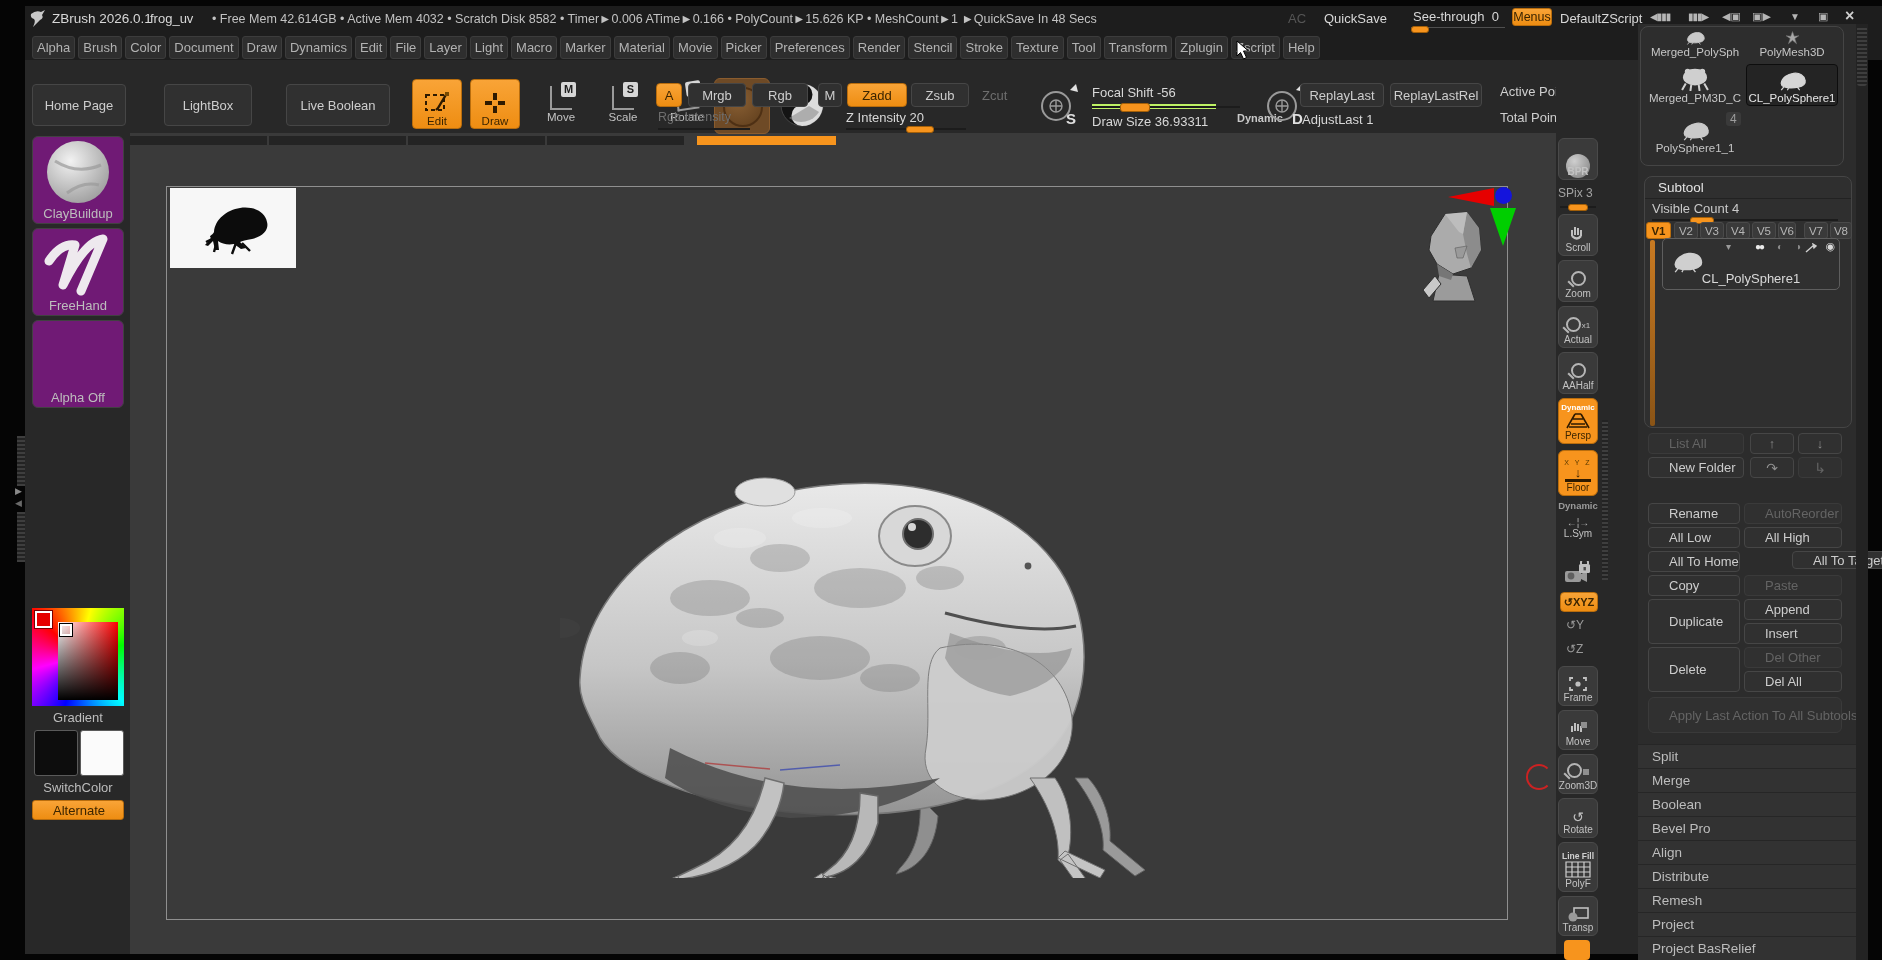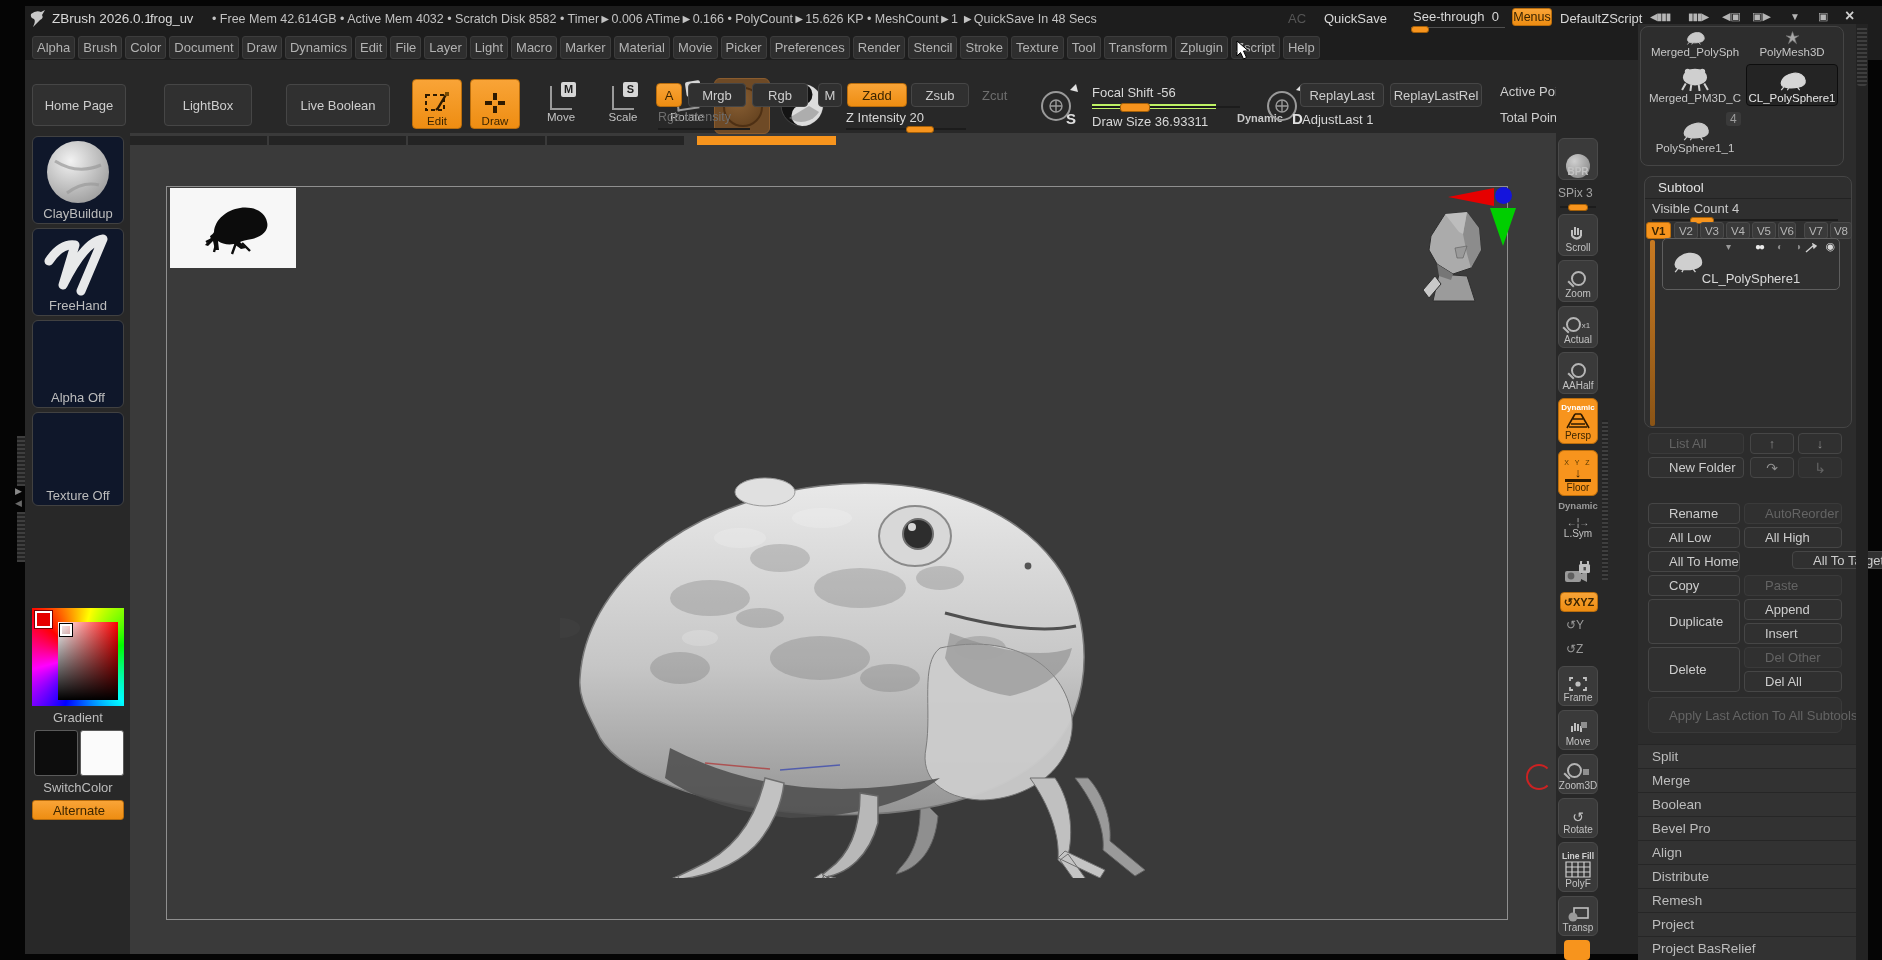--- a/index.html
+++ b/index.html
@@ -21,21 +21,21 @@
   .orange{background:linear-gradient(#f9a437,#ee8d12);border:1px solid #b96d0d;color:#3c2500;}
   .lbl{position:absolute;white-space:nowrap;}
   .grey{color:#6e6e6e;}
   .white{color:#d8d8d8;}
   .track{position:absolute;height:2px;background:#1c1c1c;}
   .handle{position:absolute;height:5px;background:#f7941d;border-radius:3px;border:1px solid #a35f08;}
   
   .menu-item{display:inline-block;background:#2e2e2e;border:1px solid #3c3c3c;border-radius:3px;
              color:#b2b2b2;padding:3px 4px;margin-right:3px;font-size:13px;}
   
-  .tile{position:absolute;left:32px;width:92px;border:1px solid #414141;border-radius:6px;background:#0f172a;
+  .tile{position:absolute;left:32px;width:92px;border:1px solid #414141;border-radius:6px;background:#701a75;
         box-sizing:border-box;overflow:hidden;}
   .tile .cap{position:absolute;bottom:2px;left:0;width:100%;text-align:center;color:#bdbdbd;font-size:13px;}
   
   .rtile{position:absolute;left:1558px;width:40px;background:#3a3a3a;border:1px solid #4a4a4a;border-radius:6px;
          box-sizing:border-box;display:flex;flex-direction:column;align-items:center;justify-content:flex-end;overflow:hidden;}
   .rtile .cap{font-size:10px;color:#c3c3c3;line-height:12px;padding-bottom:1px;}
   .rtile.orange .cap{color:#3c2500;}
   .mag{width:11px;height:11px;border:2px solid #b5b5b5;border-radius:50%;position:relative;margin-bottom:2px;}
   .mag::after{content:"";position:absolute;left:-6px;top:10px;width:8px;height:2px;background:#b5b5b5;transform:rotate(45deg);}
   
@@ -196,23 +196,20 @@
   </div>
   <div class="tile" style="top:228px;height:88px;">
     <svg class="abs" style="left:8px;top:4px;" width="76" height="64" viewBox="0 0 76 64">
       <path d="M8,28 Q20,10 34,12 L22,52 Q44,8 62,6 L40,58" fill="none" stroke="#f4f4f4" stroke-width="9" stroke-linecap="round" stroke-linejoin="round" opacity="0.95"></path>
     </svg>
     <span class="cap">FreeHand</span>
   </div>
   <div class="tile" style="top:320px;height:88px;">
     <span class="cap">Alpha Off</span>
   </div>
-  <div class="tile" style="top:412px;height:94px;">
-    <span class="cap">Texture Off</span>
-  </div>
   <div class="abs" style="left:32px;top:608px;width:92px;height:98px;background:conic-gradient(from 315deg,#f00,#ff0,#0f0,#0ff,#00f,#f0f,#f00);">
     <span class="abs" style="left:26px;top:14px;width:60px;height:78px;background:linear-gradient(to top,#000,rgba(0,0,0,0)),linear-gradient(to right,#fff,#f00);"></span>
     <span class="abs" style="left:28px;top:16px;width:8px;height:8px;border:2px solid #fff;outline:1px solid #000;background:transparent;"></span>
     <span class="abs" style="left:3px;top:3px;width:13px;height:13px;background:#e60000;border:2px solid #fff;outline:1px solid #7a0000;"></span>
   </div>
   <span class="lbl" style="left:32px;top:710px;width:92px;text-align:center;color:#bdbdbd;">Gradient</span>
   <span class="abs" style="left:34px;top:730px;width:42px;height:44px;background:#0d0d0d;border:1px solid #5a5a5a;border-radius:3px;"></span>
   <span class="abs" style="left:80px;top:730px;width:42px;height:44px;background:#fbfbfb;border:1px solid #5a5a5a;border-radius:3px;"></span>
   <span class="lbl" style="left:32px;top:780px;width:92px;text-align:center;color:#bdbdbd;">SwitchColor</span>
   <span class="btn orange left" style="left:32px;top:800px;width:92px;height:20px;border-radius:3px;">Alternate</span>

